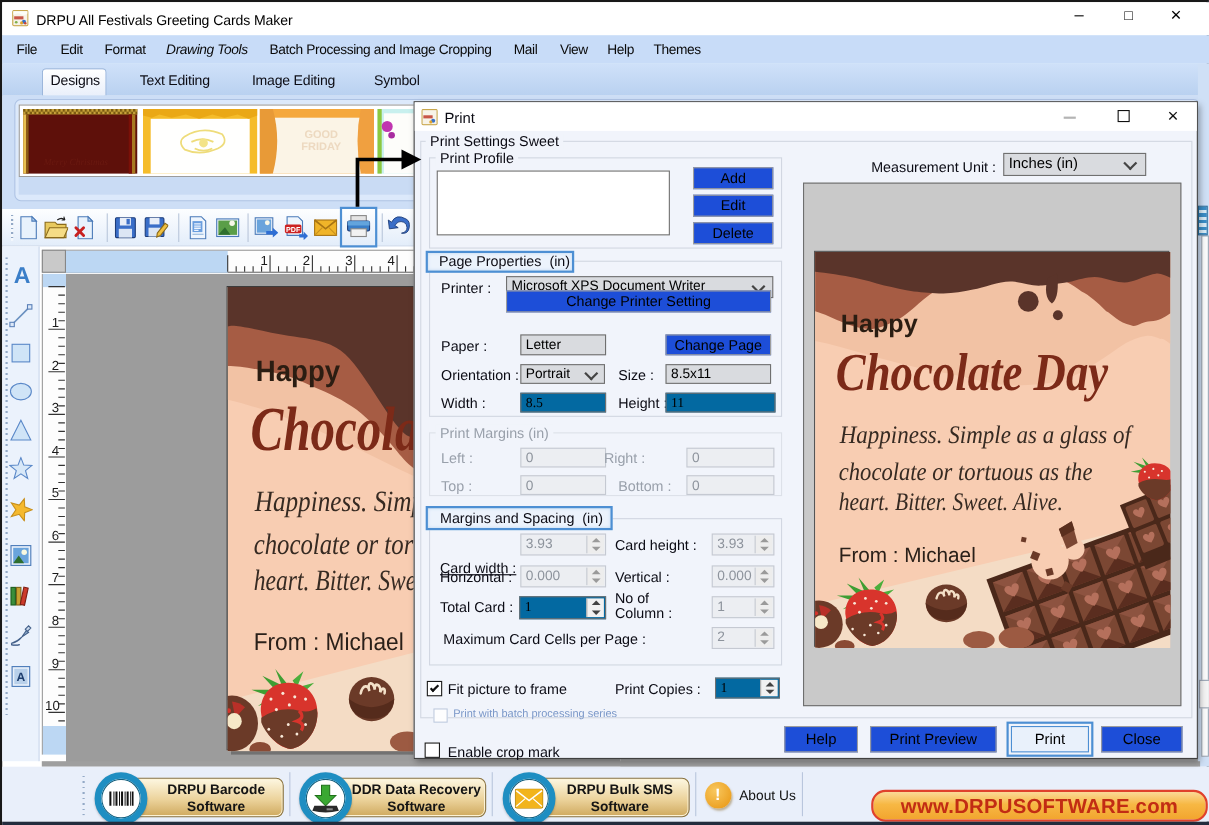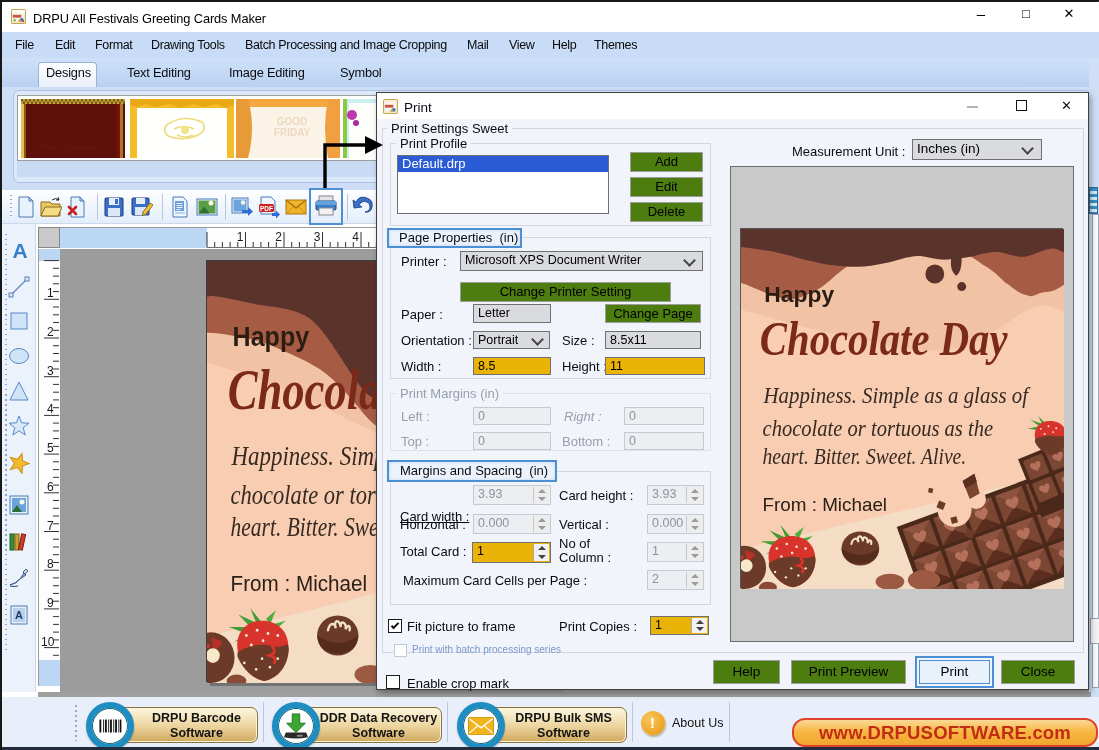--- a/index.html
+++ b/index.html
@@ -50,24 +50,24 @@
 .goldbtn { top:705px; height:36px; background:linear-gradient(#fdf7e1,#ecd39c 55%,#cfa95e); border:1px solid #8a7340; border-radius:7px; box-shadow:inset 0 0 0 1px #fdf3d5; }
 .goldtxt { font-size:12.5px; color:#141414; text-align:center; line-height:15px; padding:3px 0 0 17px; font-weight:bold;}
 .circ { top:700px; width:48px; height:48px; border-radius:50%; background:#fff; border:6px solid #1e8ec2; box-shadow:0 0 0 1px #16607e inset, 0 1px 2px rgba(0,0,0,.25); }
 .bsep { top:700px; width:1px; height:40px; background:#b9c6dd; }
 
 #dlg { left:374px; top:54px; width:713px; height:598px; background:#f1f4fb; border:1px solid #404040; box-shadow:2px 3px 6px rgba(0,0,0,.35);margin-top:36px; }
 #dlgtitle { left:0; top:0; width:711px; height:26px; background:#fff; }
 .lbl { font-size:13px; color:#0b0b14; white-space:nowrap; }
 .dlbl { font-size:13px; color:#99a0ab; white-space:nowrap; }
 .grp { border:1px solid #d2d7e2; }
-.fld { background:#eab308; border:1px solid #6f6f6f; font-size:12.5px; color:#000; padding:1px 4px; }
+.fld { background:#0369a1; border:1px solid #6f6f6f; font-size:12.5px; color:#000; padding:1px 4px;font-family:Liberation Serif, serif; }
 .fldg { background:#d9dbdf; border:1px solid #707070; font-size:12.5px; color:#000; padding:1px 4px; }
 .fldd { background:#eceef2; border:1px solid #c5c9d2; font-size:12.5px; color:#8d939c; padding:1px 4px; }
-.btn { background:#4d7c0f; border:1px solid #9d9d9d; font-size:13px; color:#000; text-align:center; }
+.btn { background:#1d4ed8; border:1px solid #9d9d9d; font-size:13px; color:#000; text-align:center; }
 .hl { border:2px solid #4d8fd3; background:#ecf3fc; font-size:13px; color:#0b0b14; white-space:nowrap; box-shadow:inset 0 0 3px #b8d4f0; }
 .chev { width:9px; height:9px; border-right:2px solid #444; border-bottom:2px solid #444; transform:rotate(45deg); }
 .cb { width:14px; height:14px; background:#fff; border:1px solid #1a1a1a; }
 .cbd { width:13px; height:13px; background:#fdfdfe; border:1px solid #bdc9de; }
 .sp { position:absolute; right:1px; top:1px; bottom:1px; width:16px; background:#f1f1f1; border-left:1px solid #ababab; }
 .sp::before { content:""; position:absolute; left:4px; top:2px; border:4px solid transparent; border-bottom:4px solid #424242; border-top:none; }
 .sp::after { content:""; position:absolute; left:4px; bottom:2px; border:4px solid transparent; border-top:4px solid #424242; border-bottom:none; }
 .spd { background:#ededed; border-left:1px solid #c5c9d2; }
 .spd::before { border-bottom-color:#9a9a9a; }
 .spd::after { border-top-color:#9a9a9a; }
@@ -89,21 +89,21 @@
       <circle cx="4" y="0" cy="12" r="1.3" fill="#7fb04a"></circle>
     </svg>
   <div class="abs" id="titletxt">DRPU All Festivals Greeting Cards Maker</div>
   <div class="abs wbtn" style="left:970px;">–</div>
   <div class="abs wbtn" style="left:1015px; font-size:13px;">□</div>
   <div class="abs wbtn" style="left:1058px; font-size:13px;">✕</div>
   <div class="abs" id="menubar"></div>
   <div class="abs mi" style="left:13px;">File</div>
   <div class="abs mi" style="left:53px;">Edit</div>
   <div class="abs mi" style="left:93px;">Format</div>
-  <div class="abs mi" style="left:149px;">Drawing Tools</div>
+  <div class="abs mi" style="left:149px;font-style:italic;">Drawing Tools</div>
   <div class="abs mi" style="left:243px;">Batch Processing and Image Cropping</div>
   <div class="abs mi" style="left:465px;">Mail</div>
   <div class="abs mi" style="left:507px;">View</div>
   <div class="abs mi" style="left:550px;">Help</div>
   <div class="abs mi" style="left:592px;">Themes</div>
   <div class="abs" id="tabrow"></div>
   <div class="abs" id="tabactive"></div>
   <div class="abs tabtxt" style="left:44px;">Designs</div>
   <div class="abs tabtxt" style="left:125px;">Text Editing</div>
   <div class="abs tabtxt" style="left:227px;">Image Editing</div>
@@ -603,47 +603,46 @@
     <div class="abs" style="left:590px;top:13px;width:11px;height:2px;background:#b4b4b4;"></div>
     <div class="abs" style="left:639px;top:7px;width:11px;height:11px;border:1.4px solid #101010;"></div>
     <div class="abs" style="left:684px;top:5px;font-size:13px;color:#101010;">✕</div>
 
     <div class="abs grp" style="left:5px;top:35px;width:702px;height:525px;"></div>
     <div class="abs lbl" style="left:10px;top:28px;background:#f1f4fb;padding:0 4px;">Print Settings Sweet</div>
 
     <div class="abs grp" style="left:13px;top:50px;width:321px;height:83px;"></div>
     <div class="abs lbl" style="left:19px;top:43px;background:#f1f4fb;padding:0 4px;">Print Profile</div>
     <div class="abs" style="left:20px;top:62px;width:212px;height:59px;background:#fff;border:1px solid #6f6f6f;"></div>
-    <div class="abs" style="left:21px;top:63px;width:210px;height:16px;background:#2a5ad4;color:#fff;font-size:13px;padding-left:4px;">Default.drp</div>
     <div class="abs btn" style="left:253px;top:59px;width:73px;height:20px;line-height:18px;">Add</div>
     <div class="abs btn" style="left:253px;top:84px;width:73px;height:20px;line-height:18px;">Edit</div>
     <div class="abs btn" style="left:253px;top:109px;width:73px;height:20px;line-height:18px;">Delete</div>
 
     <div class="abs grp" style="left:13px;top:144px;width:321px;height:142px;"></div>
     <div class="abs hl" style="left:10px;top:135px;width:135px;height:20px;line-height:16px;padding-left:10px;">Page Properties&nbsp; (in)</div>
     <div class="abs lbl" style="left:24px;top:161px;">Printer :</div>
     <div class="abs fldg" style="left:83px;top:158px;width:243px;height:20px;">Microsoft XPS Document Writer<div class="chev" style="position:absolute;right:8px;top:4px;"></div></div>
-    <div class="abs btn" style="left:83px;top:189px;width:211px;height:20px;line-height:18px;">Change Printer Setting</div>
+    <div class="abs btn" style="left:83px;top:171px;width:241px;height:20px;line-height:18px;">Change Printer Setting</div>
     <div class="abs lbl" style="left:24px;top:214px;">Paper :</div>
     <div class="abs fldg" style="left:96px;top:211px;width:78px;height:19px;">Letter</div>
     <div class="abs btn" style="left:228px;top:211px;width:96px;height:19px;line-height:17px;">Change Page</div>
     <div class="abs lbl" style="left:24px;top:240px;">Orientation :</div>
     <div class="abs fldg" style="left:96px;top:238px;width:77px;height:18px;">Portrait<div class="chev" style="position:absolute;right:7px;top:3px;"></div></div>
     <div class="abs lbl" style="left:185px;top:240px;">Size :</div>
     <div class="abs fldg" style="left:228px;top:238px;width:96px;height:18px;">8.5x11</div>
     <div class="abs lbl" style="left:24px;top:266px;">Width :</div>
     <div class="abs fld" style="left:96px;top:264px;width:78px;height:18px;">8.5</div>
     <div class="abs lbl" style="left:185px;top:266px;">Height :</div>
     <div class="abs fld" style="left:228px;top:264px;width:100px;height:18px;">11</div>
 
     <div class="abs" style="left:13px;top:300px;width:321px;height:58px;border:1px solid #dde1e9;"></div>
     <div class="abs dlbl" style="left:19px;top:293px;background:#f1f4fb;padding:0 4px;">Print Margins (in)</div>
     <div class="abs dlbl" style="left:24px;top:316px;">Left :</div>
     <div class="abs fldd" style="left:96px;top:314px;width:78px;height:18px;">0</div>
-    <div class="abs dlbl" style="left:187px;top:316px;font-style:italic;">Right :</div>
+    <div class="abs dlbl" style="left:172px;top:316px;">Right :</div>
     <div class="abs fldd" style="left:247px;top:314px;width:80px;height:18px;">0</div>
     <div class="abs dlbl" style="left:24px;top:341px;">Top :</div>
     <div class="abs fldd" style="left:96px;top:339px;width:78px;height:18px;">0</div>
     <div class="abs dlbl" style="left:185px;top:341px;">Bottom :</div>
     <div class="abs fldd" style="left:247px;top:339px;width:80px;height:18px;">0</div>
 
     <div class="abs grp" style="left:13px;top:378px;width:321px;height:134px;"></div>
     <div class="abs hl" style="left:10px;top:367px;width:170px;height:22px;line-height:18px;padding-left:11px;">Margins and Spacing&nbsp; (in)</div>
     <div class="abs lbl" style="left:23px;top:416px;text-decoration:underline;">Card width :</div>
     <div class="abs fldd" style="left:96px;top:392px;width:78px;height:20px;">3.93<i class="sp spd"></i></div>

